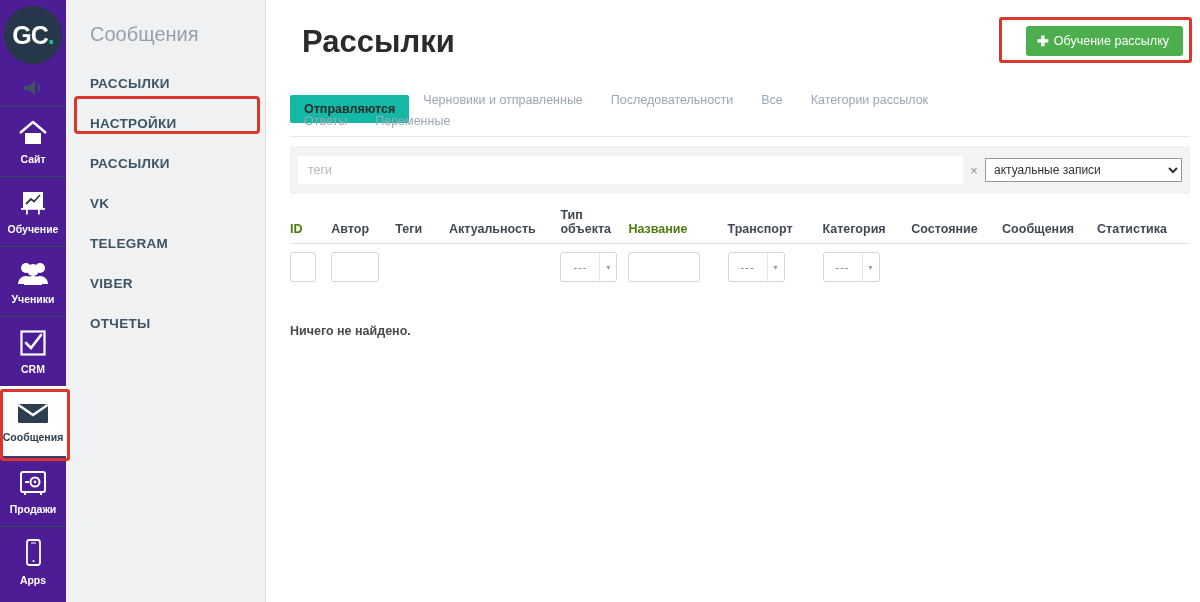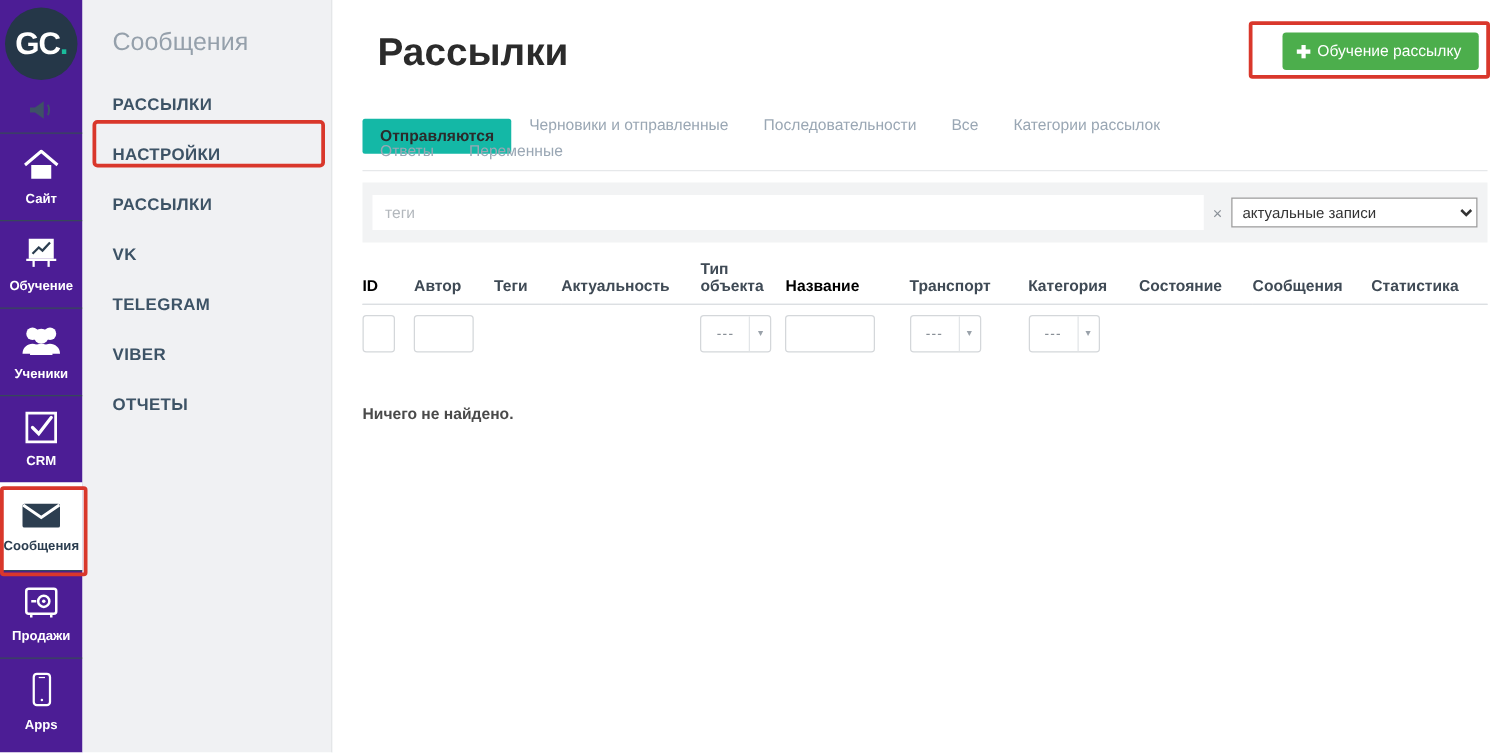--- a/index.html
+++ b/index.html
@@ -146,21 +146,21 @@
 
   
   .table-wrap { position: absolute; left: 24px; top: 208px; right: 10px; }
   table.grid { width: 100%; border-collapse: collapse; table-layout: fixed; }
   table.grid th {
     font-size: 12.5px; font-weight: bold; color: #3f4a55;
     text-align: left; vertical-align: bottom;
     padding: 0 0 7px 0; border-bottom: 1px solid #dcdfe2;
     white-space: normal; line-height: 14px;
   }
-  table.grid th.link { color: #000000; }
+  table.grid th.link { color: #4d7c0f; }
   table.grid td { padding: 8px 0 10px 0; vertical-align: top; }
 
   .cell-input {
     height: 30px; border: 1px solid #d4d7da; border-radius: 3px;
     background: #ffffff; outline: none; font-size: 12px;
     padding: 0 6px; font-family: inherit;
   }
   .w-id { width: 26px; }
   .w-author { width: 48px; }
   .w-name { width: 72px; }

